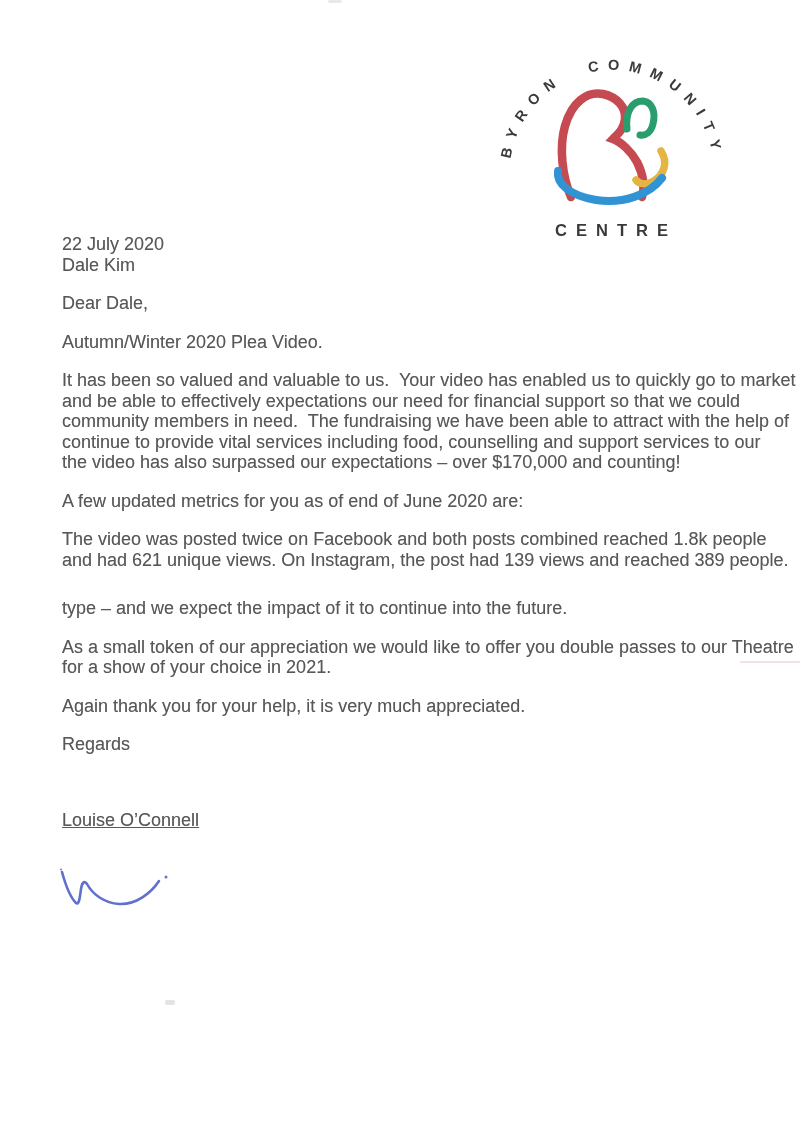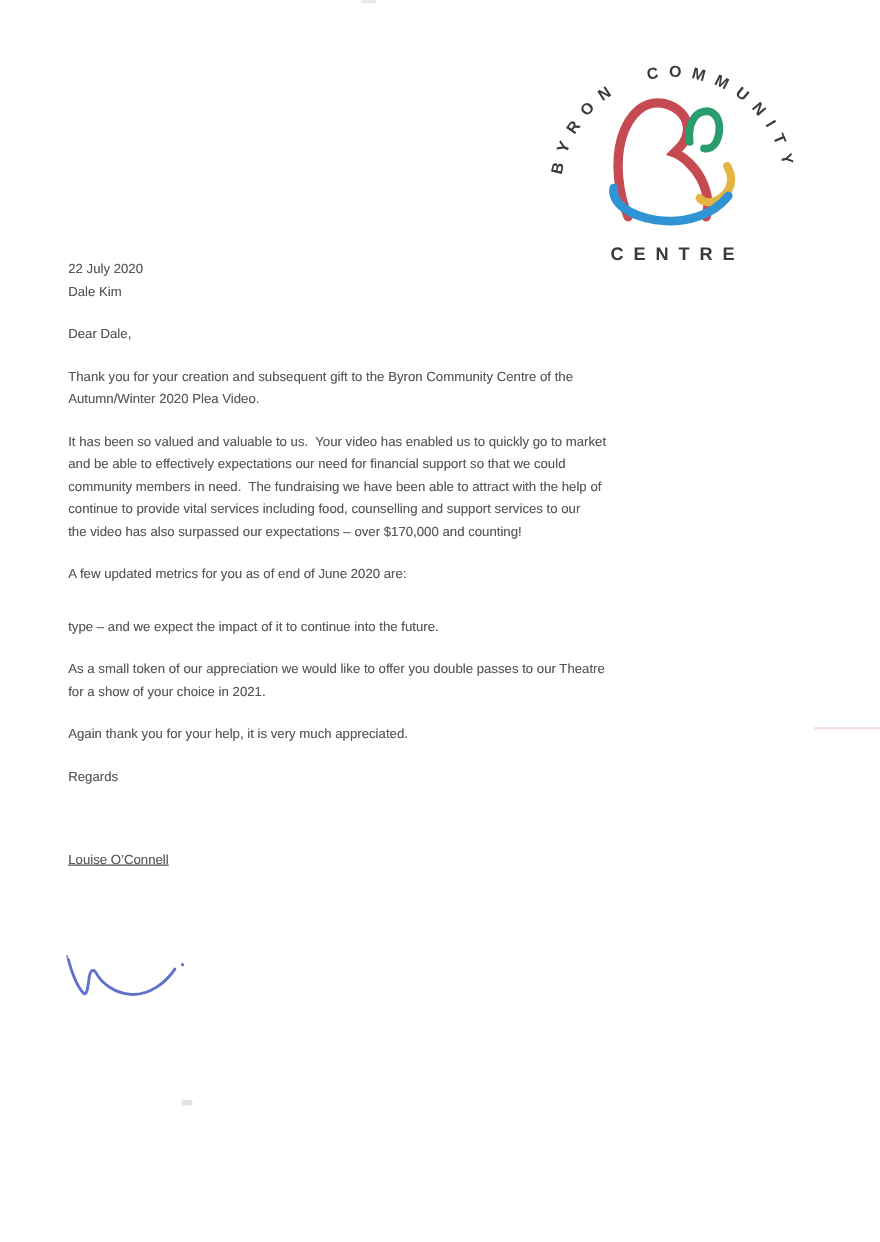--- a/index.html
+++ b/index.html
@@ -9,21 +9,21 @@
     background:#ffffff;
     overflow:hidden;
     font-family:"Liberation Sans", sans-serif;
     color:#575757;
   }
   .logo{
     position:absolute;left:480px;top:40px;width:260px;height:210px;
   }
   .letter{
     position:absolute;left:62px;top:234px;width:710px;
-    font-size:12px;line-height:20.5px;color:#585858;
+    font-size:18px;line-height:20.5px;color:#585858;
     text-shadow:0 0 0.4px rgba(88,88,88,0.45);
   }
   .line{display:block;white-space:pre;}
   .para{margin:18px 0 0 0;}
   .para-gap-extra{margin-top:28px;}
   .signer-block{margin-top:55px;text-decoration:underline;}
   .signature-svg{
     position:absolute;left:-8px;top:624px;width:126px;height:50px;
   }
   .artifact{position:absolute;border-radius:2px;}
@@ -58,36 +58,39 @@
   <div class="letter" style="position:absolute;">
 
     <span class="line">22 July 2020</span>
     <span class="line">Dale Kim</span>
 
     <p class="para">
       <span class="line">Dear Dale,</span>
     </p>
 
     <p class="para">
-      <span class="line">Thank you for your creation and subsequent gift to the Byron Community Centre of the</span>
       <span class="line">Autumn/Winter 2020 Plea Video.</span>
     </p>
 
     <p class="para">
       <span class="line">It has been so valued and valuable to us.  Your video has enabled us to quickly go to market</span>
       <span class="line">and be able to effectively expectations our need for financial support so that we could</span>
       <span class="line">community members in need.  The fundraising we have been able to attract with the help of</span>
       <span class="line">continue to provide vital services including food, counselling and support services to our</span>
       <span class="line">the video has also surpassed our expectations – over $170,000 and counting!</span>
     </p>
 
     <p class="para">
       <span class="line">A few updated metrics for you as of end of June 2020 are:</span>
     </p>
 
+    <p class="para">
+      <span class="line">The video was posted twice on Facebook and both posts combined reached 1.8k people</span>
+      <span class="line">and had 621 unique views. On Instagram, the post had 139 views and reached 389 people.</span>
+    </p>
 
 
     <p class="para para-gap-extra">
       <span class="line">type – and we expect the impact of it to continue into the future.</span>
     </p>
 
     <p class="para">
       <span class="line">As a small token of our appreciation we would like to offer you double passes to our Theatre</span>
       <span class="line">for a show of your choice in 2021.</span>
     </p>

